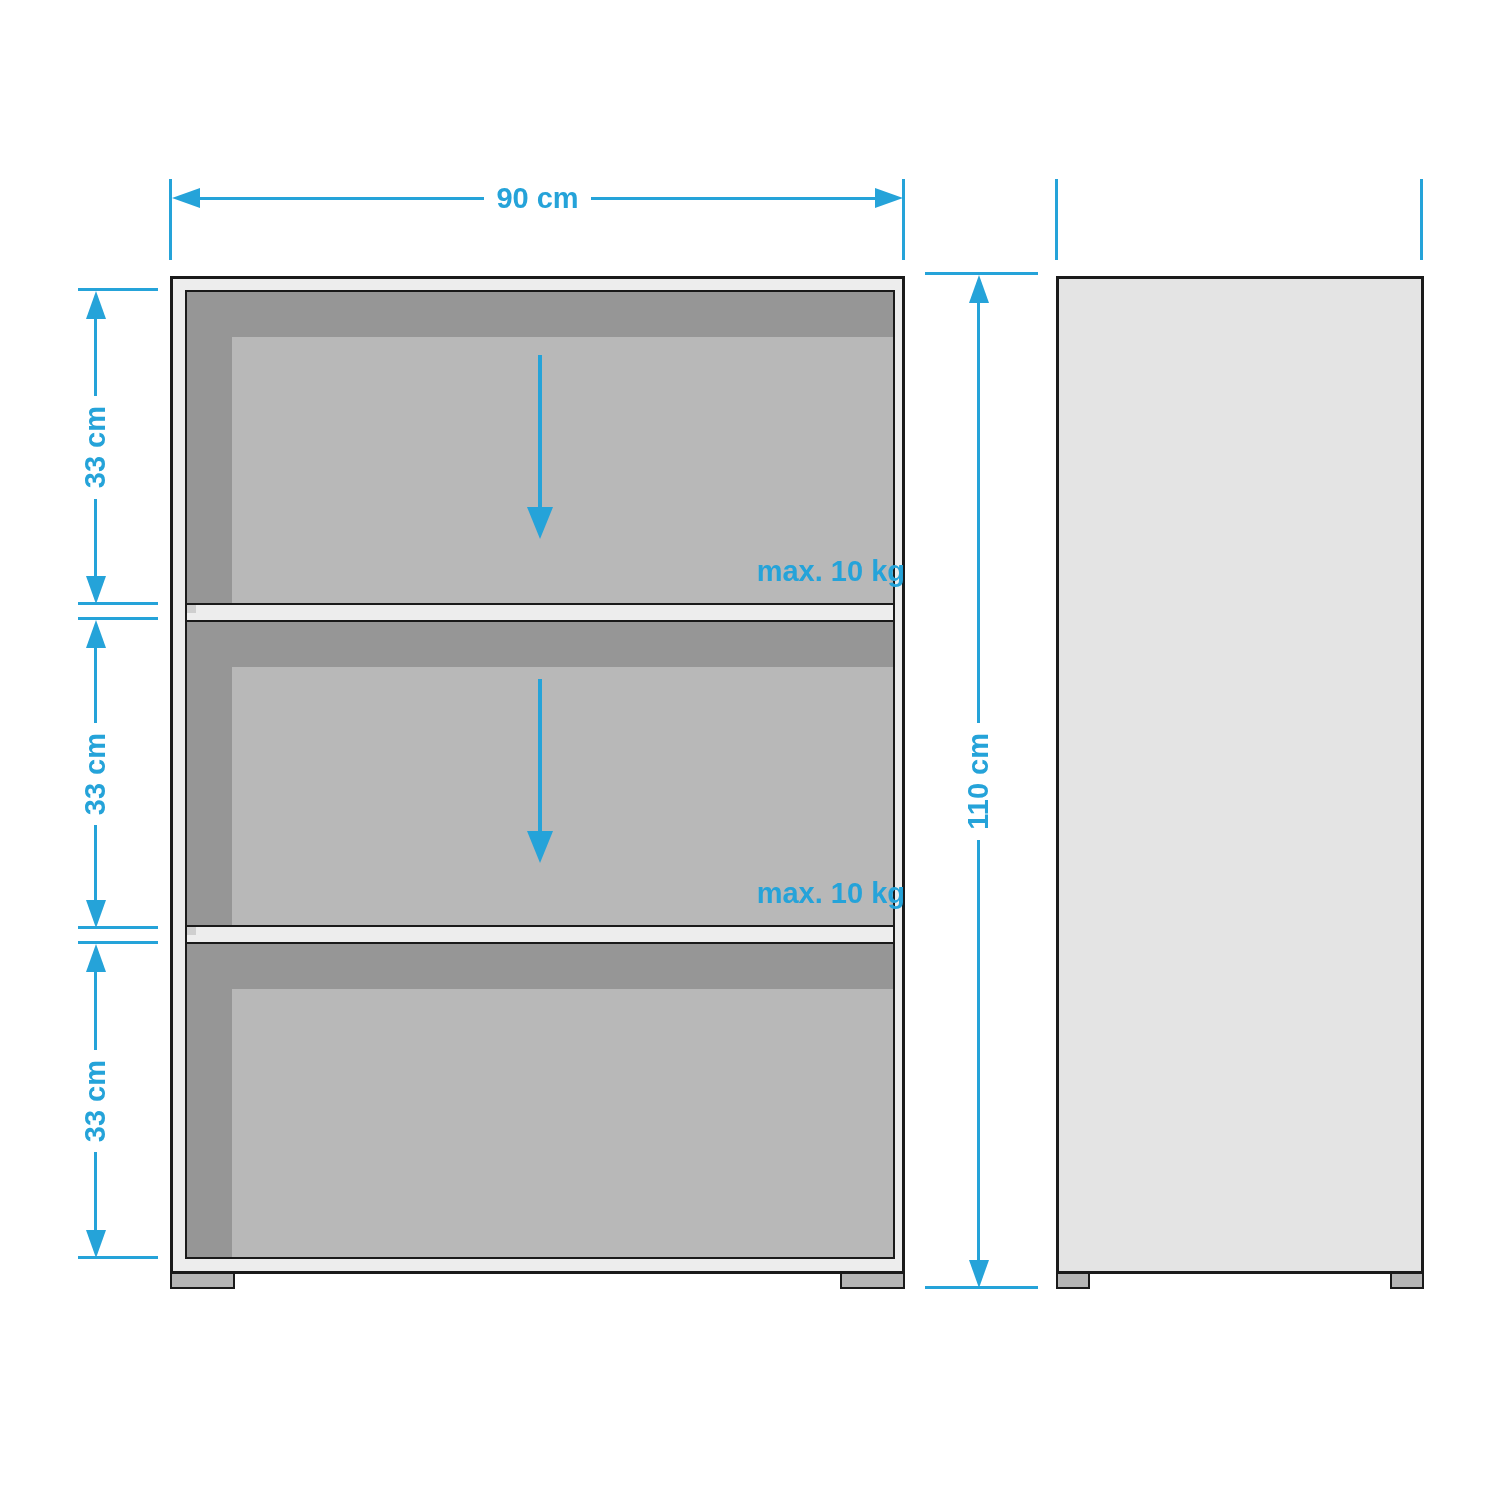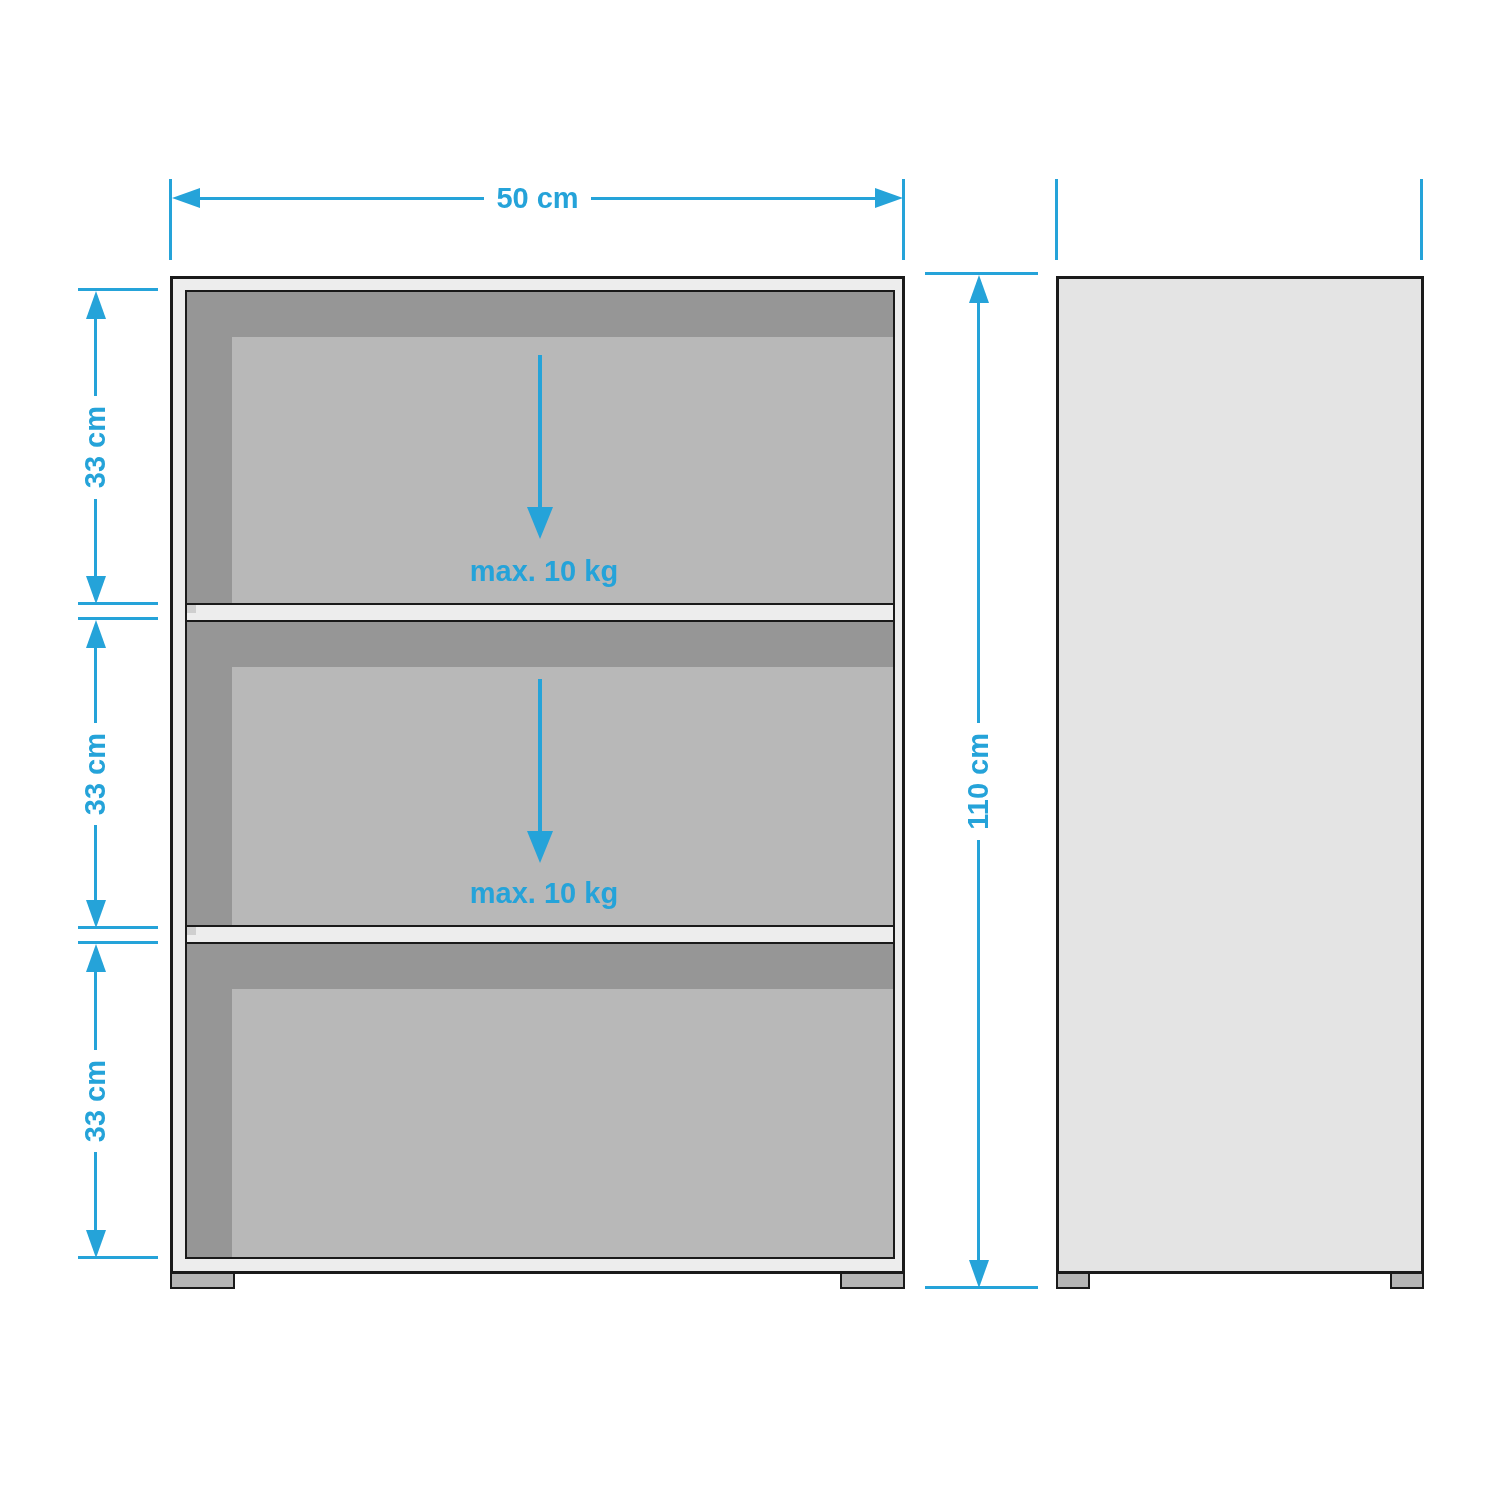--- a/index.html
+++ b/index.html
@@ -37,21 +37,21 @@
   .foot-fl{left:170px;width:65px;}
   .foot-fr{left:840px;width:65px;}
   .foot-sl{left:1056px;width:34px;}
   .foot-sr{left:1390px;width:34px;}
 
   
   .load-arrow{position:absolute;left:50%;transform:translateX(-50%);display:flex;flex-direction:column;align-items:center;}
   .load-arrow .stem{width:4px;height:152px;background:var(--accent-blue);}
   .load-arrow .head{width:0;height:0;border-left:13px solid transparent;border-right:13px solid transparent;
                     border-top:32px solid var(--accent-blue);}
-  .load-label{position:absolute;left:4px;width:100%;text-align:center;
+  .load-label{position:absolute;left:12px;width:100%;text-align:right;
               color:var(--accent-blue);font-size:29px;font-weight:bold;}
 
   
   .blue-line{position:absolute;background:var(--accent-blue);}
   .dim-text{color:var(--accent-blue);font-size:29px;font-weight:bold;white-space:nowrap;}
   .dim-row{position:absolute;display:flex;align-items:center;height:32px;}
   .dim-row .seg{height:3px;background:var(--accent-blue);flex:1;}
   .dim-row .dim-text{margin:0 12px;}
   .arr-l{width:0;height:0;border-top:10px solid transparent;border-bottom:10px solid transparent;
          border-right:28px solid var(--accent-blue);}
@@ -111,21 +111,21 @@
 
   <div class="side-panel"></div>
   <div class="foot foot-sl"></div>
   <div class="foot foot-sr"></div>
 
   <div class="blue-line" style="left:169px;top:179px;width:3px;height:81px"></div>
   <div class="blue-line" style="left:902px;top:179px;width:3px;height:81px"></div>
   <div class="dim-row" style="left:172px;top:182px;width:731px">
     <div class="arr-l"></div>
     <div class="seg"></div>
-    <span class="dim-text">50 cm</span>
+    <span class="dim-text">90 cm</span>
     <div class="seg"></div>
     <div class="arr-r"></div>
   </div>
 
   <div class="blue-line" style="left:1055px;top:179px;width:3px;height:81px"></div>
   <div class="blue-line" style="left:1420px;top:179px;width:3px;height:81px"></div>
 
   <div class="blue-line" style="left:925px;top:272px;width:113px;height:3px"></div>
   <div class="blue-line" style="left:925px;top:1286px;width:113px;height:3px"></div>
   <div class="dim-col" style="left:962px;top:275px;height:1013px">

